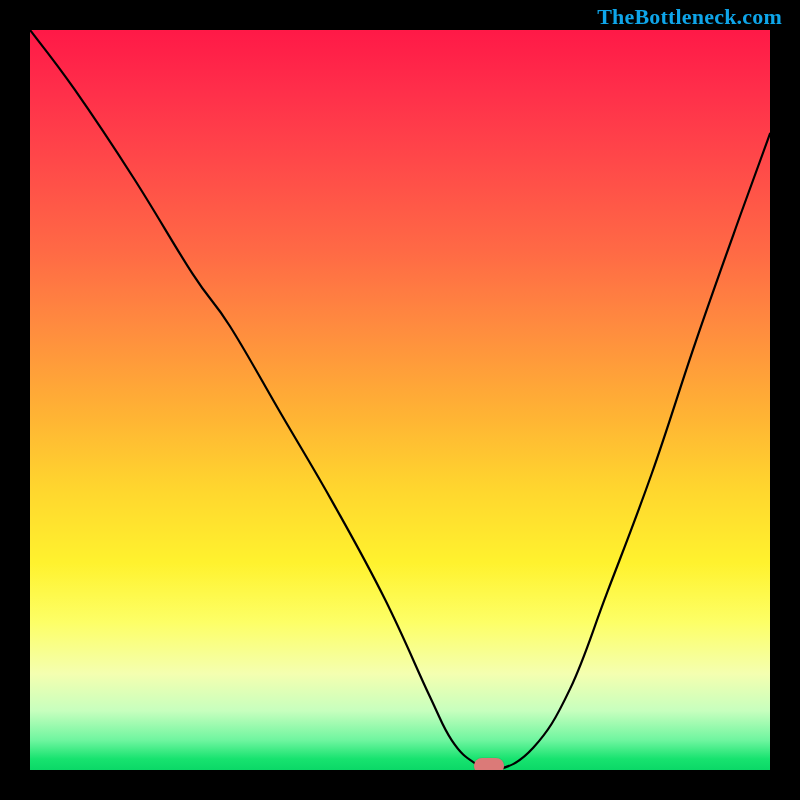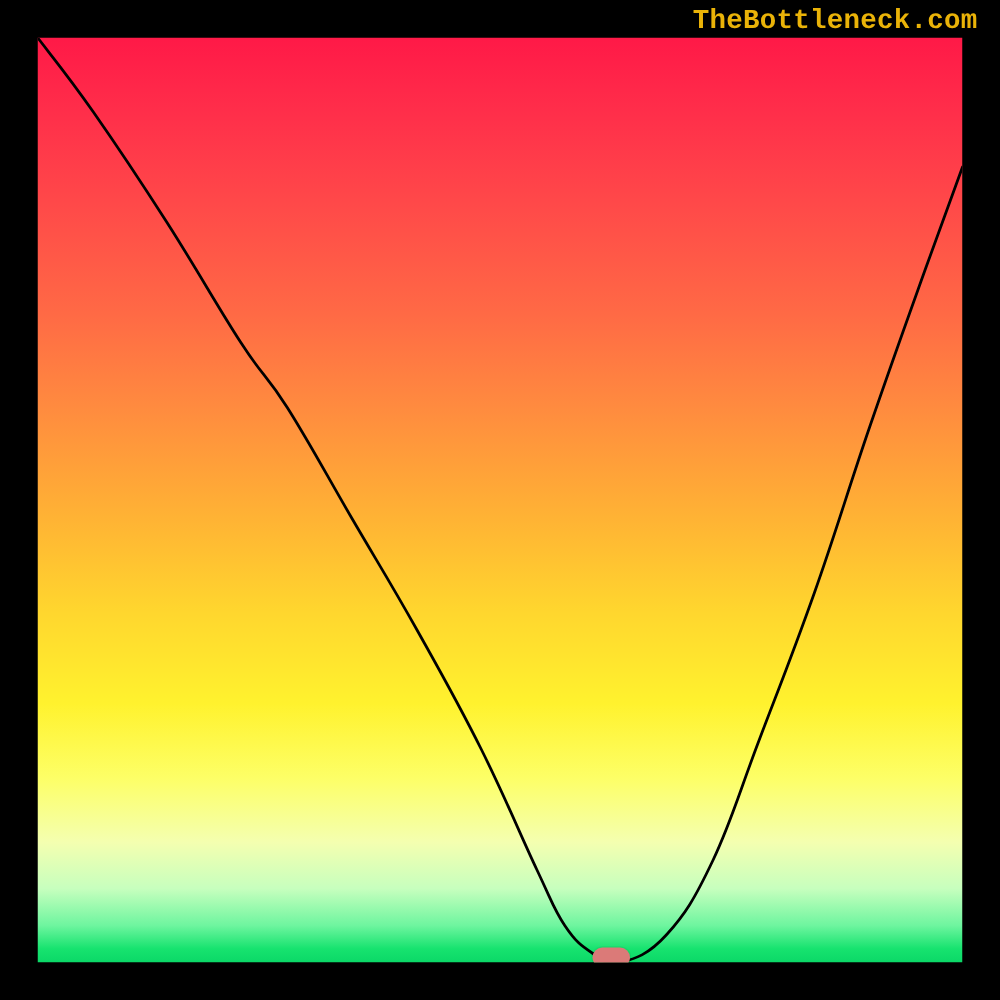--- a/index.html
+++ b/index.html
@@ -16,25 +16,25 @@
     width: 800px;
     height: 800px;
     background: #000;
   }
   .watermark {
     position: absolute;
     top: 4px;
     right: 18px;
     font-size: 22px;
     font-weight: 600;
-    color: #eab308;
+    color: #0ea5e9;
     letter-spacing: 0.2px;
     z-index: 10;
     user-select: none;
-    font-family: Liberation Mono, monospace;
+    font-family: Liberation Serif, serif;
   }
   .plot-area {
     position: absolute;
     left: 30px;
     top: 30px;
     width: 740px;
     height: 740px;
     overflow: hidden;
   }
   .gradient-bg {

